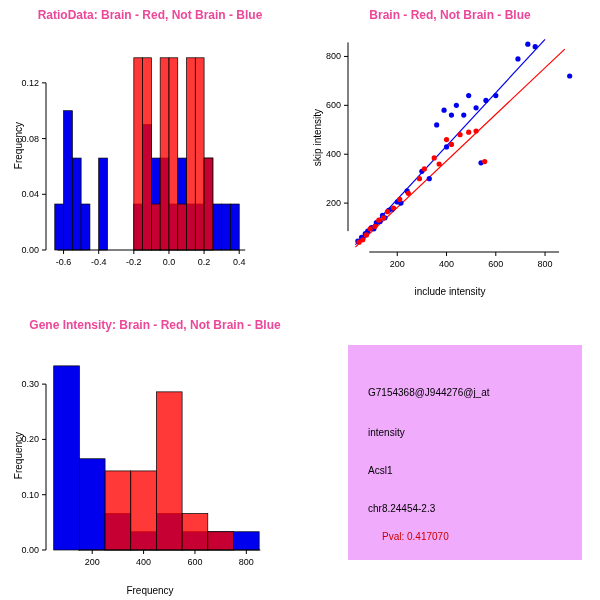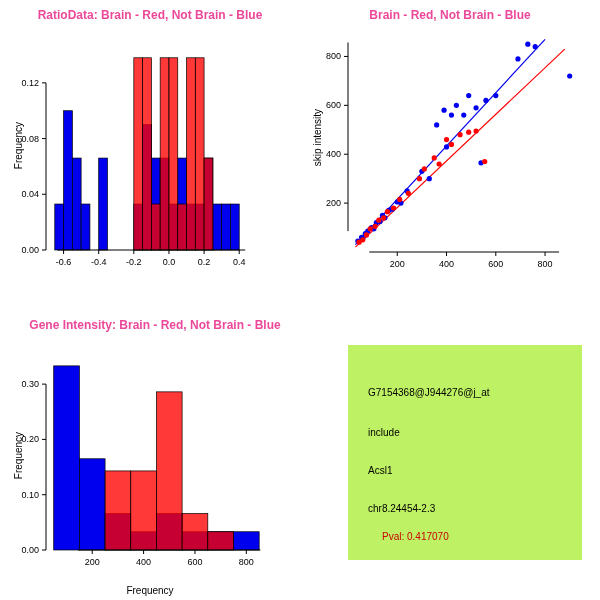--- a/index.html
+++ b/index.html
@@ -2,21 +2,21 @@
 <html><head>
 <meta charset="utf-8">
 <style>
   html,body{margin:0;padding:0;}
   body{width:600px;height:600px;background:#ffffff;font-family:"Liberation Sans",sans-serif;}
   #root{position:relative;width:600px;height:600px;}
   .panel{position:absolute;}
   .ttl{font-size:12px;font-weight:bold;color:#ec4899;text-align:center;}
   .axlab{font-size:10px;color:#000;}
   svg{display:block;}
-  .infobox{background:#bef264;text-align:right;}
+  .infobox{background:#f0abfc;text-align:right;}
   .infotext{font-size:10px;color:#000;}
   .pval{font-size:10px;color:#cc0000;padding-left:14px;}
 </style>
 </head>
 <body>
 
 <div id="root">
 
   <div class="panel" style="left:0;top:0;width:300px;height:300px;">
     <div class="ttl" style="position:absolute;left:0;top:8px;width:300px;">RatioData: Brain - Red, Not Brain - Blue</div>
@@ -144,20 +144,21 @@
         <circle cx="124.35789473684211" cy="168.88888888888889" r="2.6" fill="#ff0000"></circle>
         <circle cx="134.21052631578948" cy="157.8888888888889" r="2.6" fill="#ff0000"></circle>
         <circle cx="139.13684210526316" cy="164" r="2.6" fill="#ff0000"></circle>
         <circle cx="146.5263157894737" cy="139.55555555555557" r="2.6" fill="#ff0000"></circle>
         <circle cx="151.45263157894738" cy="144.44444444444446" r="2.6" fill="#ff0000"></circle>
         <circle cx="160.07368421052632" cy="134.66666666666669" r="2.6" fill="#ff0000"></circle>
         <circle cx="168.69473684210527" cy="132.22222222222223" r="2.6" fill="#ff0000"></circle>
         <circle cx="176.0842105263158" cy="131" r="2.6" fill="#ff0000"></circle>
         <circle cx="184.70526315789473" cy="161.55555555555554" r="2.6" fill="#ff0000"></circle>
       </svg>
+    <div class="axlab" style="position:absolute;left:0;top:286px;width:300px;text-align:center;">include intensity</div>
     <div class="axlab" style="position:absolute;left:-38px;top:132px;width:110px;text-align:center;transform:rotate(-90deg);">skip intensity</div>
   </div>
 
   <div class="panel" style="left:0;top:300px;width:300px;height:300px;">
     <div class="ttl" style="position:absolute;left:0;top:18px;width:310px;">Gene Intensity: Brain - Red, Not Brain - Blue</div>
     <svg id="svg-gene" width="300" height="300">
         <rect x="53.70454545454545" y="65.87058823529412" width="25.681818181818187" height="184.12941176470588" fill="#0000ee" stroke="#000" stroke-width="0.7" fill-opacity="1"></rect>
         <rect x="79.38636363636364" y="158.76470588235293" width="25.681818181818173" height="91.23529411764707" fill="#0000ee" stroke="#000" stroke-width="0.7" fill-opacity="1"></rect>
         <rect x="105.06818181818181" y="213.50588235294117" width="25.681818181818187" height="36.49411764705883" fill="#0000ee" stroke="#000" stroke-width="0.7" fill-opacity="1"></rect>
         <rect x="130.75" y="231.75294117647059" width="25.681818181818187" height="18.247058823529414" fill="#0000ee" stroke="#000" stroke-width="0.7" fill-opacity="1"></rect>
@@ -188,19 +189,19 @@
         <text x="39" y="142.41176470588235" font-size="9" text-anchor="end" font-family="Liberation Sans, sans-serif" fill="#000">0.20</text>
         <line x1="46" y1="84.11764705882356" x2="42" y2="84.11764705882356" stroke="#000" stroke-width="1"></line>
         <text x="39" y="87.11764705882356" font-size="9" text-anchor="end" font-family="Liberation Sans, sans-serif" fill="#000">0.30</text>
       </svg>
     <div class="axlab" style="position:absolute;left:0;top:285px;width:300px;text-align:center;">Frequency</div>
     <div class="axlab" style="position:absolute;left:-32px;top:150px;width:100px;text-align:center;transform:rotate(-90deg);">Frequency</div>
   </div>
 
   <div class="panel infobox" style="left:348px;top:345px;width:234px;height:215px;">
     <div class="infotext" style="position:absolute;left:20px;top:42px;">G7154368@J944276@j_at</div>
-    <div class="infotext" style="position:absolute;left:20px;top:82px;">include</div>
+    <div class="infotext" style="position:absolute;left:20px;top:82px;">intensity</div>
     <div class="infotext" style="position:absolute;left:20px;top:120px;">Acsl1</div>
     <div class="infotext" style="position:absolute;left:20px;top:158px;">chr8.24454-2.3</div>
     <div class="pval" style="position:absolute;left:20px;top:186px;">Pval: 0.417070</div>
   </div>
 
 </div>
 
 </body></html>

